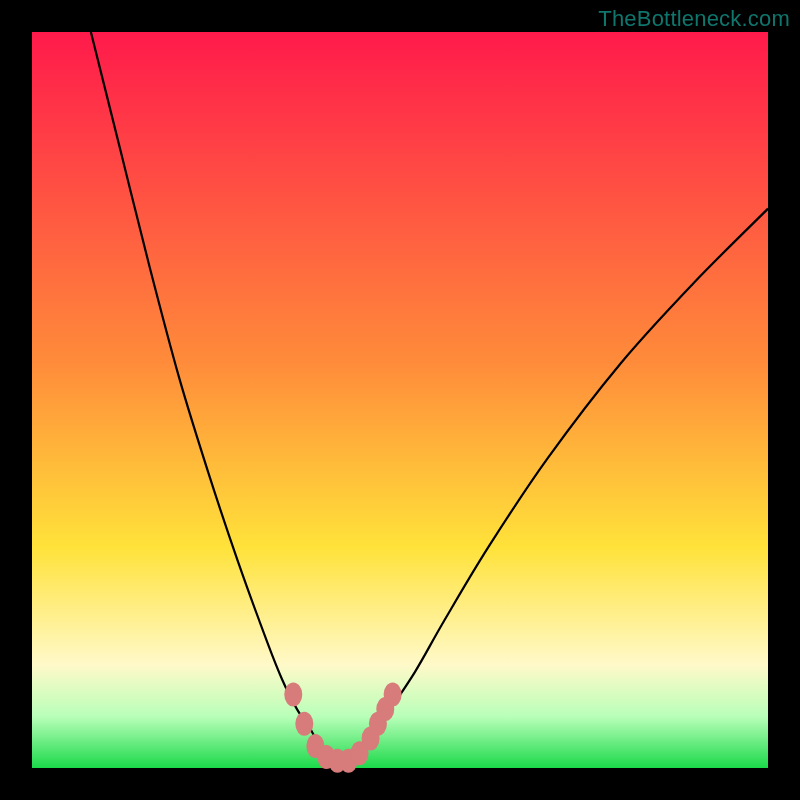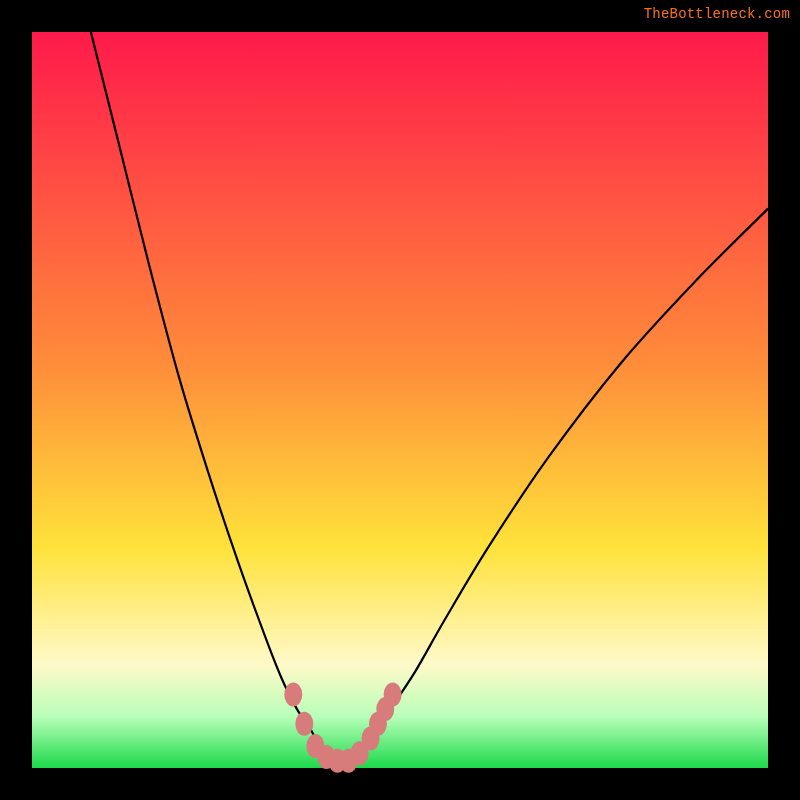--- a/index.html
+++ b/index.html
@@ -33,25 +33,24 @@
       var(--c-yellow) 70%,
       var(--c-paleyellow) 86%,
       var(--c-palegreen) 93%,
       var(--c-green) 100%
     );
   }
   .watermark {
     position: absolute;
     top: 6px;
     right: 10px;
-    color: #f97316;
-    font-size: 14px;
+    color: #0f766e;
+    font-size: 22px;
     letter-spacing: 0.2px;
     font-weight: 500;
-    font-family: Liberation Mono, monospace;
   }
   svg.curve {
     position: absolute;
     left: 0;
     top: 0;
     width: 736px;
     height: 736px;
     overflow: visible;
   }
 </style>

